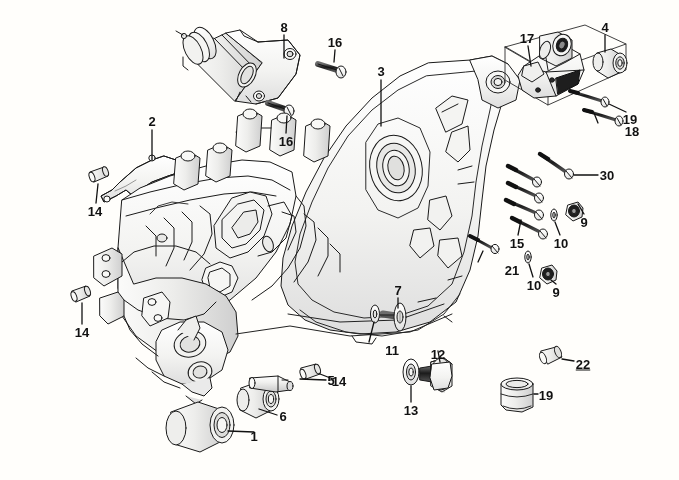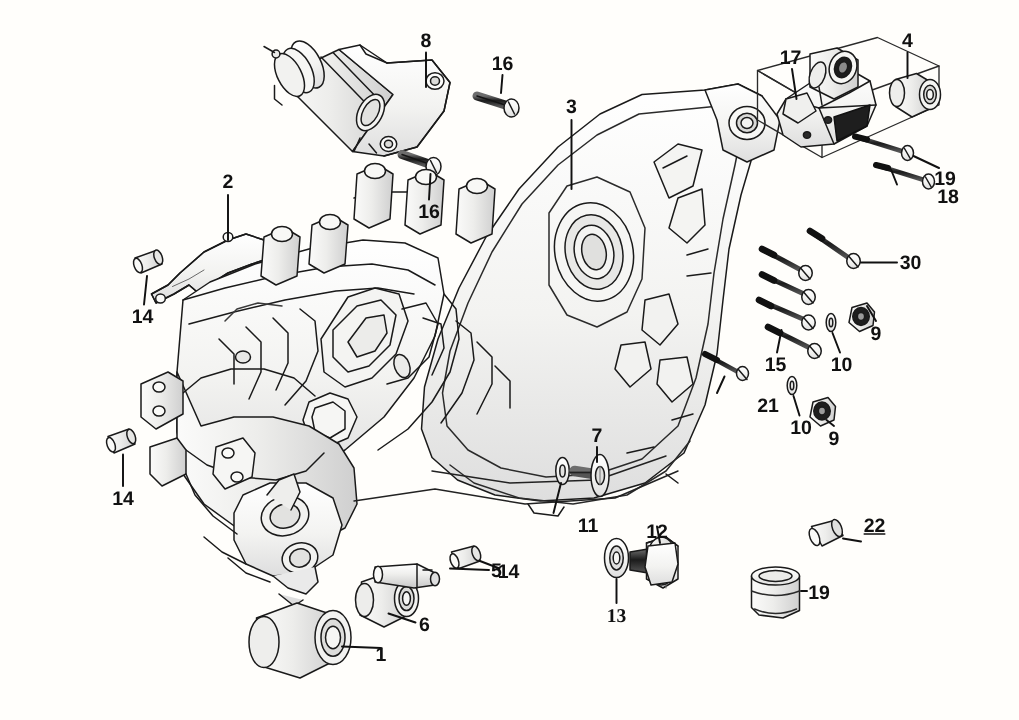--- a/index.html
+++ b/index.html
@@ -460,28 +460,28 @@
   <div class="callout" style="left:331px; top:380px;">5</div>
   <div class="callout" style="left:283px; top:416px;">6</div>
   <div class="callout" style="left:398px; top:290px;">7</div>
   <div class="callout" style="left:284px; top:27px;">8</div>
   <div class="callout" style="left:584px; top:222px;">9</div>
   <div class="callout" style="left:556px; top:292px;">9</div>
   <div class="callout" style="left:561px; top:243px;">10</div>
   <div class="callout" style="left:534px; top:285px;">10</div>
   <div class="callout" style="left:392px; top:350px;">11</div>
   <div class="callout" style="left:438px; top:354px;">12</div>
-  <div class="callout" style="left:411px; top:410px;font-family:Liberation Serif, serif;">13</div>
+  <div class="callout" style="left:411px; top:410px;">13</div>
   <div class="callout" style="left:95px;  top:211px;">14</div>
   <div class="callout" style="left:82px;  top:332px;">14</div>
   <div class="callout" style="left:339px; top:381px;">14</div>
   <div class="callout" style="left:517px; top:243px;">15</div>
   <div class="callout" style="left:335px; top:42px;">16</div>
   <div class="callout" style="left:286px; top:141px;">16</div>
   <div class="callout" style="left:527px; top:38px;">17</div>
   <div class="callout" style="left:632px; top:131px;text-align:right;">18</div>
   <div class="callout" style="left:630px; top:119px;text-align:center;">19</div>
   <div class="callout" style="left:607px; top:175px;">30</div>
   <div class="callout" style="left:478px; top:270px;margin-left:34px;">21</div>
-  <div class="callout" style="left:583px; top:350px;text-decoration:underline;">22</div>
+  <div class="callout" style="left:583px; top:364px;text-decoration:underline;">22</div>
   <div class="callout" style="left:546px; top:395px;">19</div>
 
 </div>
 
 </body></html>

